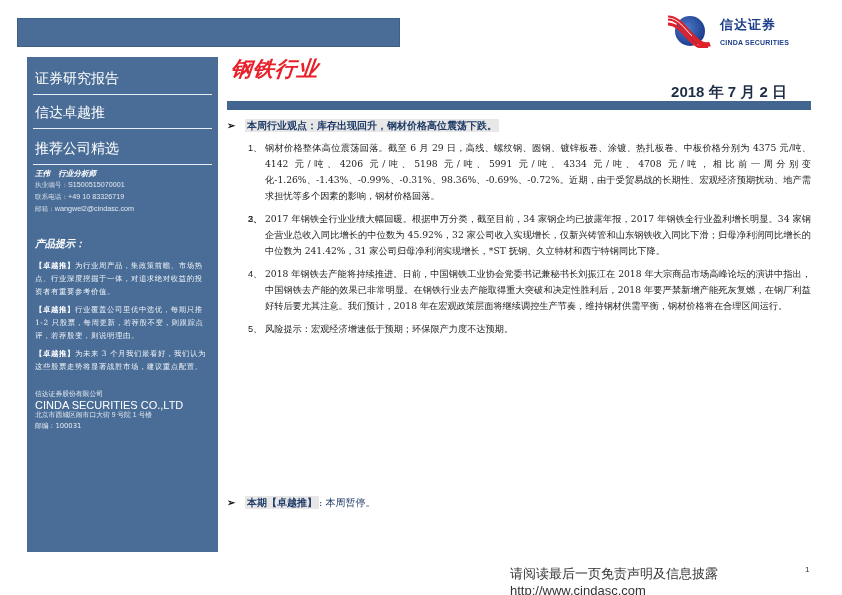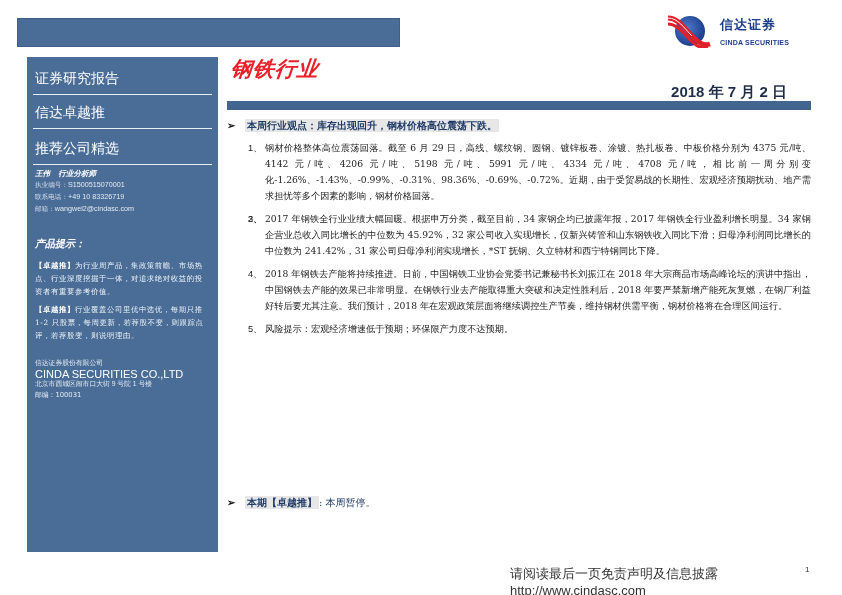--- a/index.html
+++ b/index.html
@@ -92,20 +92,21 @@
     <div class="name"><span>王伟</span><span>行业分析师</span></div>
     <div class="row"><span class="lbl">执业编号：</span><span>S1500515070001</span></div>
     <div class="row"><span class="lbl">联系电话：</span><span>+49 10 83326719</span></div>
     <div class="row"><span class="lbl">邮箱：</span><span>wangwei2@cindasc.com</span></div>
   </div>
 
   <div class="product">
     <div class="ph">产品提示：</div>
     <p><b>【卓越推】</b><span>为行业周产品，集政策前瞻、市场热点、行业深度挖掘于一体，对追求绝对收益的投资者有重要参考价值。</span></p>
     <p><b>【卓越推】</b><span>行业覆盖公司里优中选优，每期只推 1-2 只股票，每周更新，若荐股不变，则跟踪点评，若荐股变，则说明理由。</span></p>
+    <p><b>【卓越推】</b><span>为未来 3 个月我们最看好，我们认为这些股票走势将显著战胜市场，建议重点配置。</span></p>
   </div>
 
   <div class="company">
     <div class="cn">信达证券股份有限公司</div>
     <div class="en">CINDA SECURITIES CO.,LTD</div>
     <div class="cn">北京市西城区闹市口大街 9 号院 1 号楼</div>
     <div><span class="cn">邮编：</span><span>100031</span></div>
   </div>
 </div>
 

